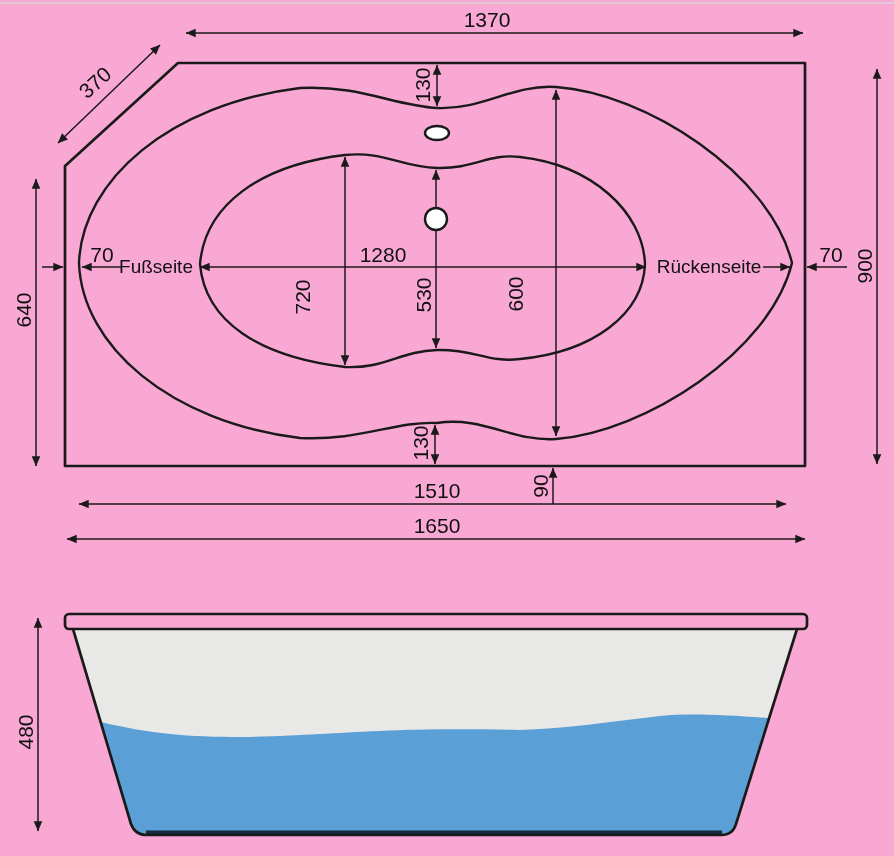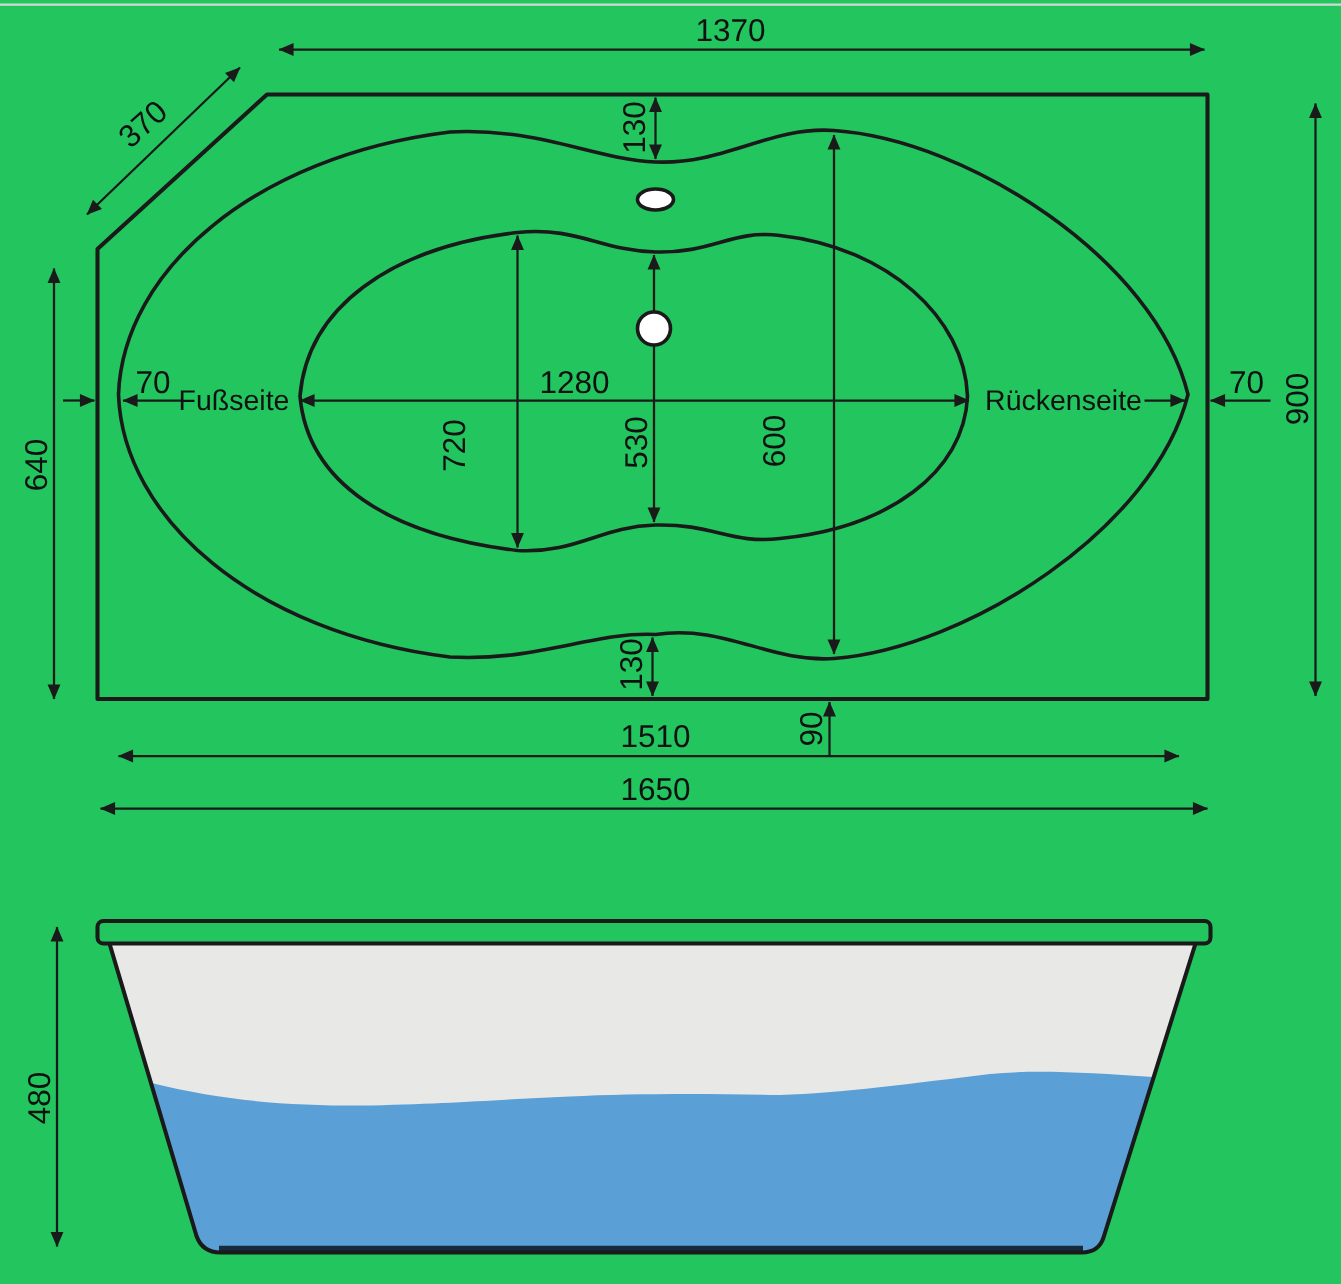--- a/index.html
+++ b/index.html
@@ -1,16 +1,16 @@
 <!DOCTYPE html>
 <html><head>
 <meta charset="utf-8">
 <style>
   html,body{margin:0;padding:0;background:#ffffff;}
-  .canvas{position:relative;width:894px;height:856px;background:#22c55e;overflow:hidden;
+  .canvas{position:relative;width:894px;height:856px;background:#f9a8d4;overflow:hidden;
           font-family:"Liberation Sans", sans-serif;}
   svg{display:block;}
   .outline{stroke:#1a1a1a;stroke-width:2.7;fill:none;stroke-linejoin:round;}
   .contour{stroke:#1a1a1a;stroke-width:2.4;fill:none;}
   .dim{stroke:#1a1a1a;stroke-width:1.5;fill:none;}
   .dim-t{font-family:"Liberation Sans", sans-serif;font-size:21px;fill:#111;}
   .lbl{font-family:"Liberation Sans", sans-serif;font-size:19px;fill:#111;}
   .hole{fill:#ffffff;stroke:#1a1a1a;stroke-width:2.4;}
 </style>
 </head>

